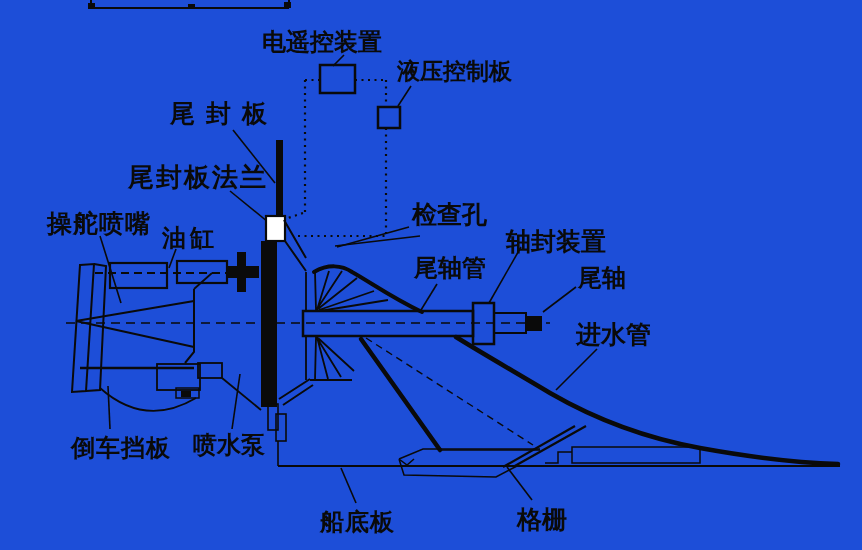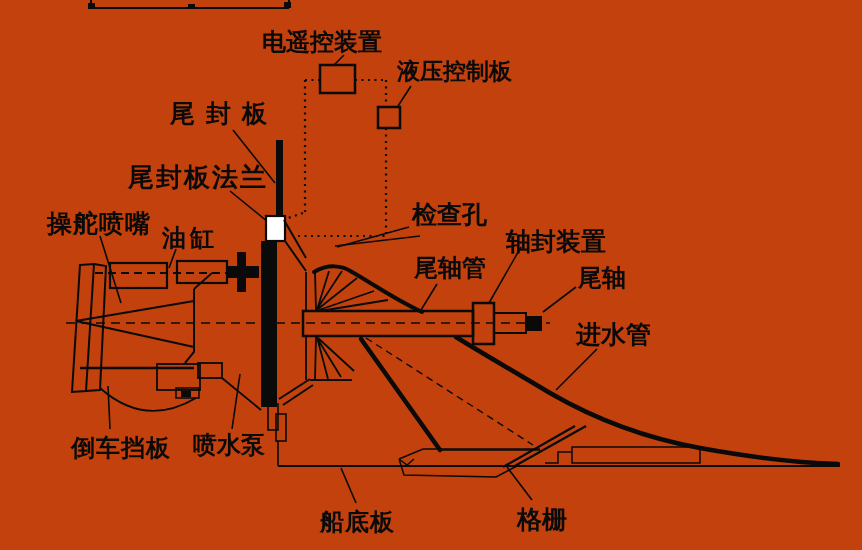--- a/index.html
+++ b/index.html
@@ -1,17 +1,17 @@
 <!DOCTYPE html>
 <html><head>
 <meta charset="utf-8">
 <style>
   html,body{margin:0;padding:0;background:#ffffff;}
   .stage{
-    position:relative;width:862px;height:550px;background:#c2410c;
+    position:relative;width:862px;height:550px;background:#1d4ed8;
     font-family:"DejaVu Sans",sans-serif;overflow:hidden;
   }
   svg{position:absolute;left:0;top:0;}
   text{fill:#0a0a0a;font-weight:bold;font-family:"DejaVu Sans",sans-serif;}
   .ln{stroke:#0a0a0a;fill:none;}
 </style>
 </head>
 <body>
 
 <div class="stage">

